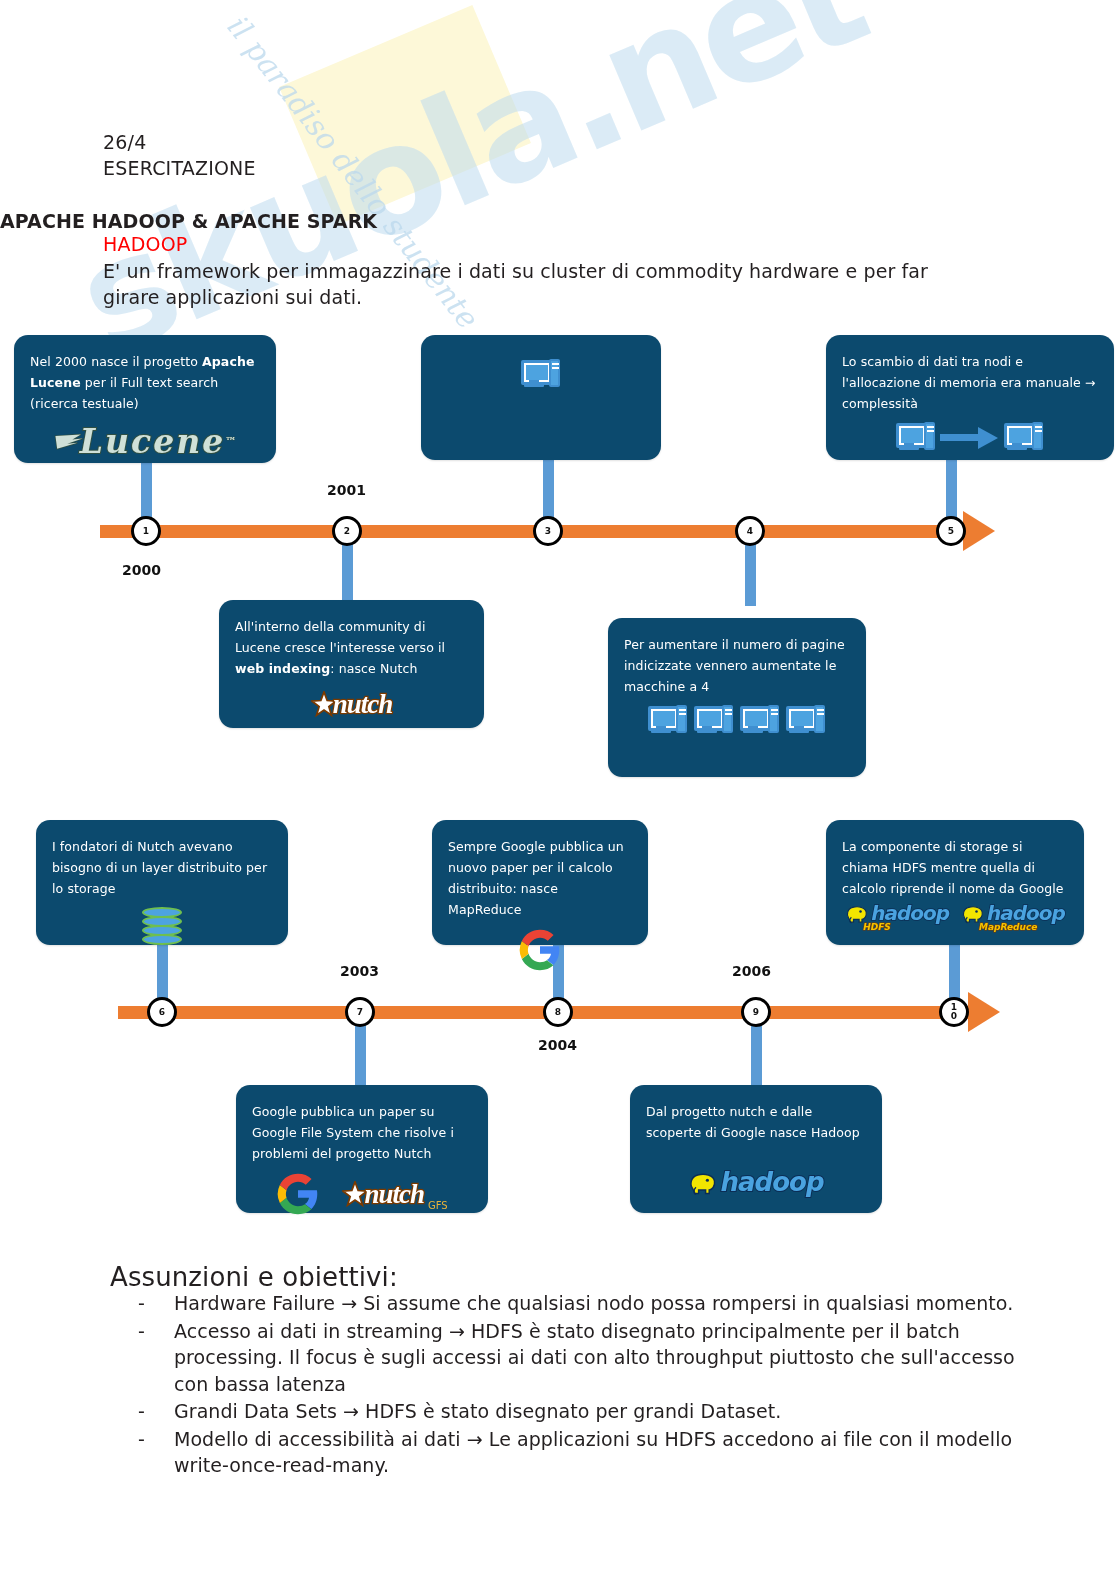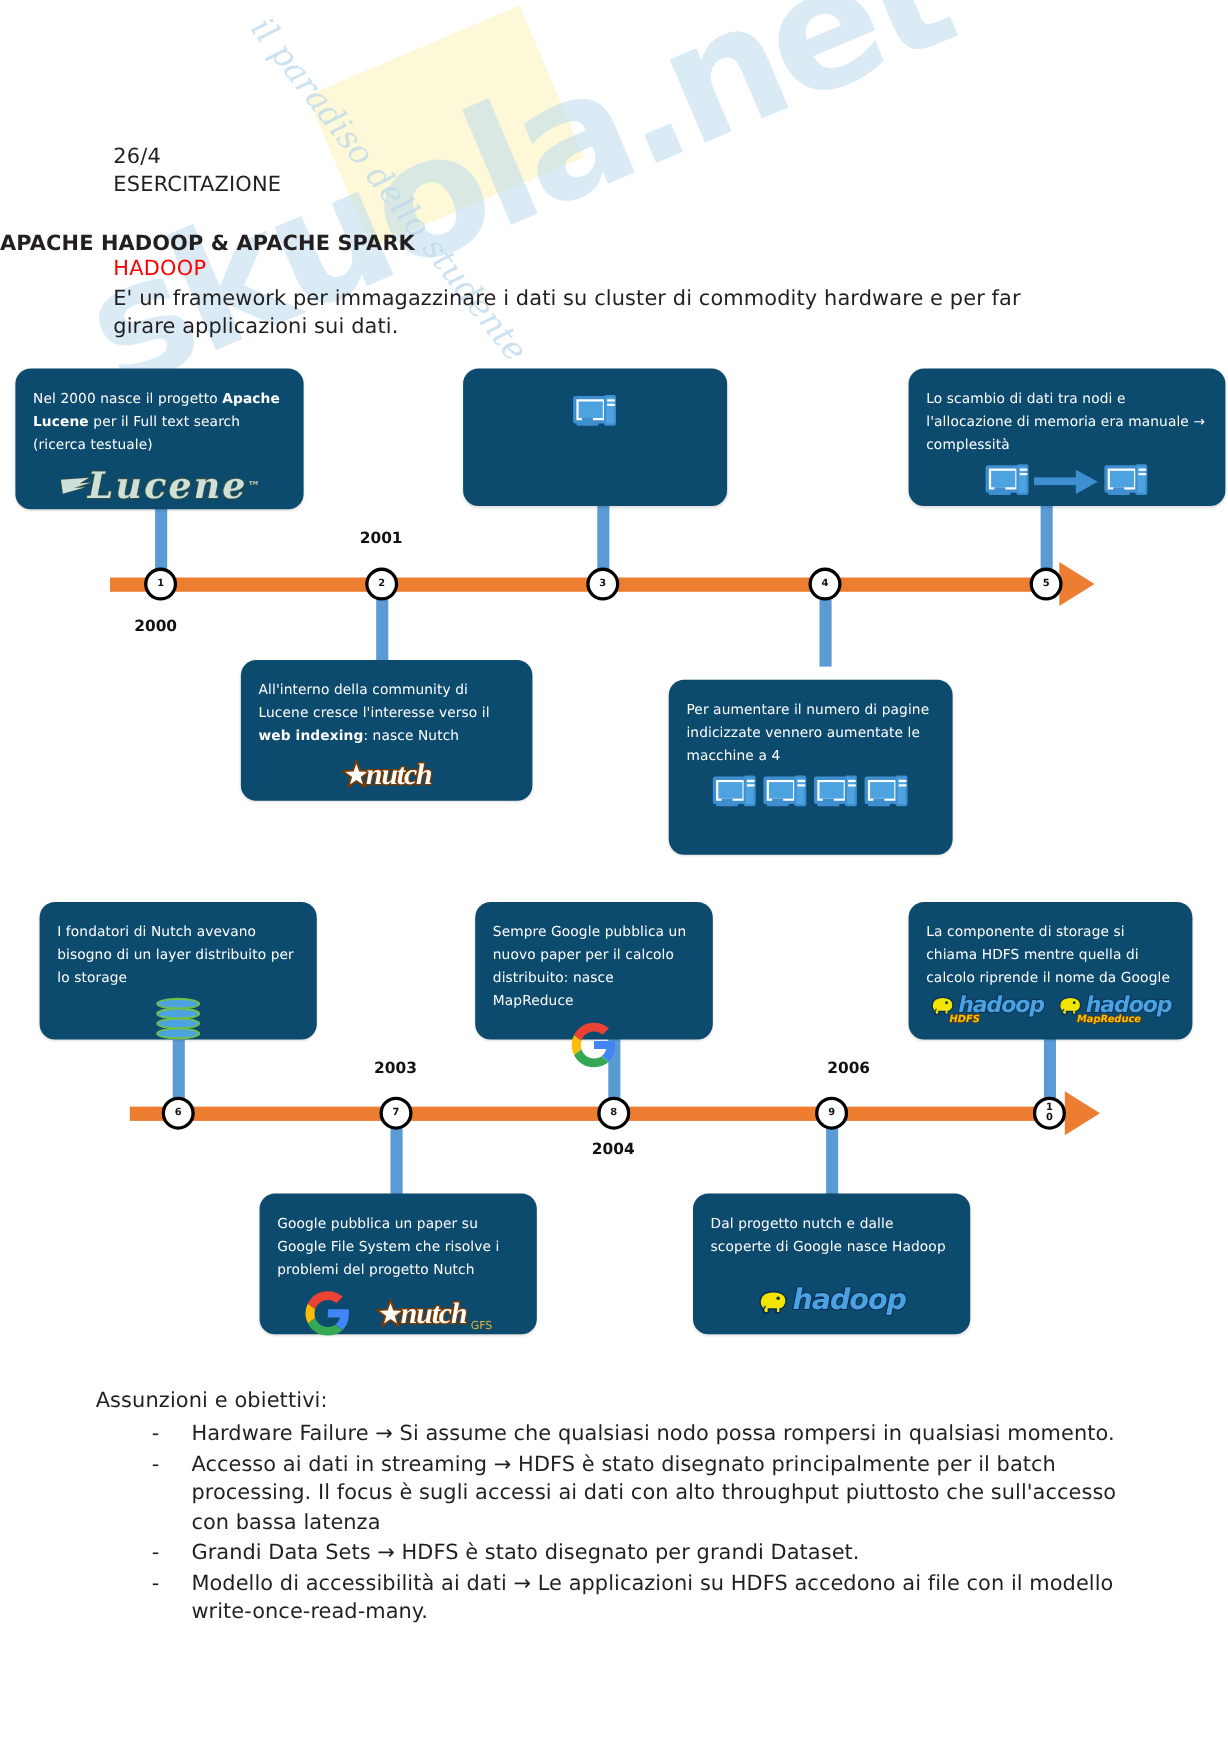--- a/index.html
+++ b/index.html
@@ -265,22 +265,22 @@
     paint-order: stroke fill;
     letter-spacing: 2px;
     position: relative;
     display:flex; align-items:center;
   }
   .lucene .swoosh { width: 34px; height: 22px; flex:none; margin-right:-6px; }
   .lucene .tm { font-size: 11px; vertical-align: super; -webkit-text-stroke: .6px #2f4f43; }
 
   
   #assunzioni {
-    position: absolute; left: 87px; top: 1262px;
-    font-size: 19px; letter-spacing: .1px;
+    position: absolute; left: 110px; top: 1262px;
+    font-size: 26px; letter-spacing: .1px;
   }
   #bullets {
     position: absolute; left: 138px; top: 1290px; width: 900px;
   }
   .bul {
     display: flex;
     font-family: "DejaVu Sans", sans-serif;
     font-size: 19px;
     line-height: 26.5px;
     color: #231f20;
@@ -465,21 +465,21 @@
   <div class="tl-node" style="left:345px; top:997px;">7</div>
   <div class="tl-node" style="left:543px; top:997px;">8</div>
   <div class="tl-node" style="left:741px; top:997px;">9</div>
   <div class="tl-node" style="left:939px; top:997px; font-size:9px; flex-direction:column; line-height:9px;">
     <span>1</span>
     <span>0</span>
   </div>
 
   <div class="tl-year" style="left:340px; top:963px;">2003</div>
   <div class="tl-year" style="left:538px; top:1037px;text-align:right;">2004</div>
-  <div class="tl-year" style="left:732px; top:963px;margin-left:20px;">2006</div>
+  <div class="tl-year" style="left:732px; top:963px;">2006</div>
 
   <div class="box" style="left:36px; top:820px; width:252px; height:125px;">
     <p>I fondatori di Nutch avevano bisogno di un layer distribuito per lo storage</p>
     <div class="box-icons">
       <span class="dbicon">
         <span></span>
           <span></span>
           <span></span>
           <span></span>
       </span>

